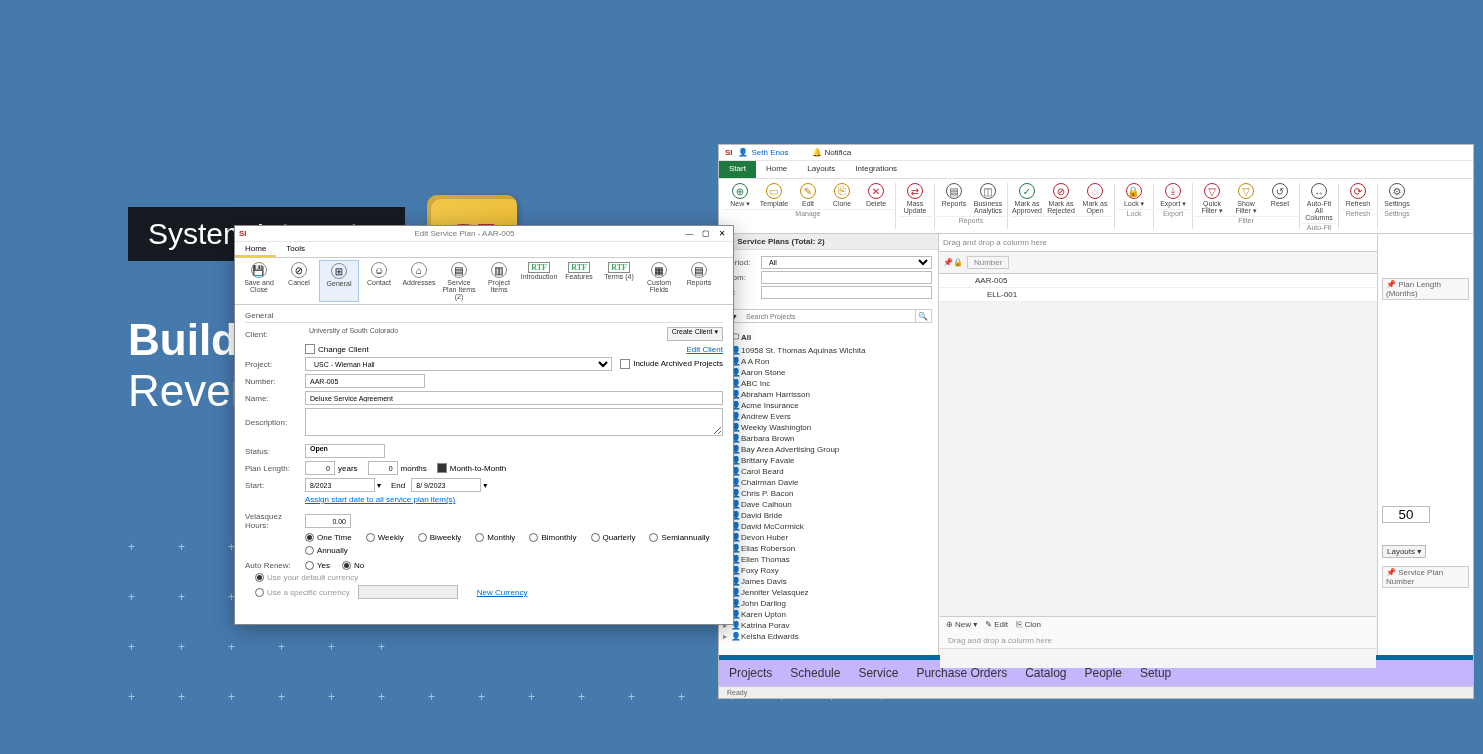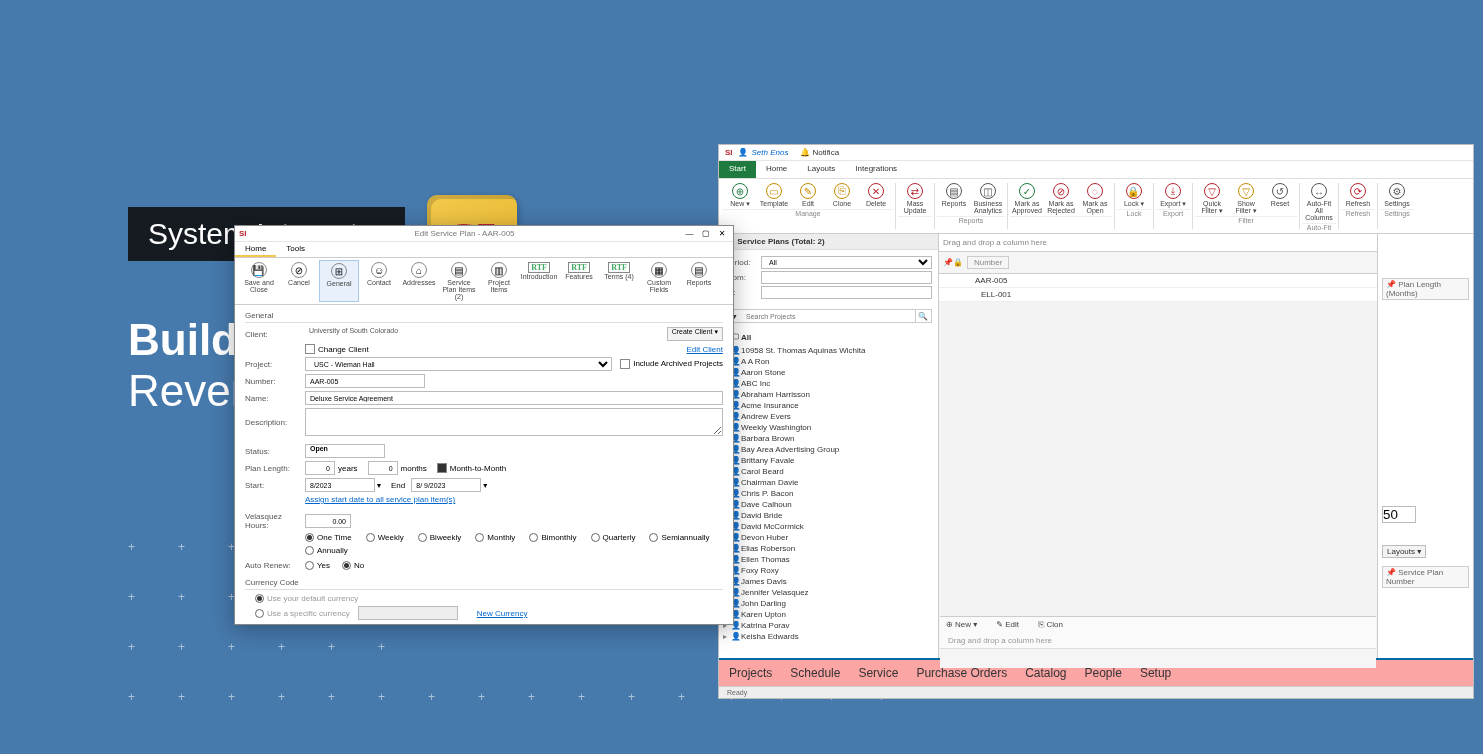--- a/index.html
+++ b/index.html
@@ -31,21 +31,21 @@
 .plusgrid span { opacity: .55; }
 
 .app {
   position: absolute; left: 718px; top: 144px; width: 756px; height: 555px;
   background: #f3f3f3; border: 1px solid #bcbcbc; font-size: 8px; color:#333;
   display: flex; flex-direction: column;
 }
 .app-title { display:flex; align-items:center; height:16px; padding:0 6px; background:#fff; border-bottom:1px solid #e5e5e5; }
 .app-title .si { color:#b8252f; font-weight:bold; margin-right:6px; }
 .app-title .ttxt { flex:1; text-align:center; color:#999; }
-.app-title .user { color:#0066cc; margin-right:4px;font-style:italic; }
+.app-title .user { color:#0066cc; margin-right:16px; }
 .tabs { display:flex; background:#fff; border-bottom:1px solid #ddd; height:18px; }
 .tabs .tab { padding:3px 10px; color:#333; cursor:pointer; }
 .tabs .tab.start { background:#1e7a3e; color:#fff; }
 .ribbon { display:flex; background:#fff; border-bottom:1px solid #ccc; padding:2px 4px; flex-wrap:nowrap; }
 .rbtn { display:flex; flex-direction:column; align-items:center; justify-content:flex-start; width:34px; padding:2px 1px; text-align:center; cursor:pointer; }
 .rbtn .ic { width:16px; height:16px; border:1px solid #888; border-radius:50%; display:flex; align-items:center; justify-content:center; font-size:10px; margin-bottom:1px; }
 .rbtn .lbl { font-size:7px; line-height:1; color:#444; }
 .rgrp-lbl { font-size:7px; color:#888; text-align:center; border-top:1px solid #eee; }
 .rsep { width:1px; background:#ddd; margin:2px 2px; }
 .body { flex:1; display:flex; overflow:hidden; }
@@ -61,21 +61,21 @@
 .tree { flex:1; overflow:auto; padding:2px 4px; }
 .tree .node { display:flex; align-items:center; padding:1px 0; color:#333; cursor:pointer; }
 .tree .node .chev { width:8px; color:#888; }
 .tree .node .pi { width:8px; color:#888; margin-right:2px; }
 .midpane { flex:1; display:flex; flex-direction:column; position:relative; }
 .gridhdr { background:#fff; border-bottom:1px solid #ccc; padding:4px; color:#888; display:flex; align-items:center; }
 .gridhdr .colhead { background:#f5f5f5; border:1px solid #ccc; padding:1px 6px; margin-left:4px; }
 .gridrow { display:flex; background:#fff; border-bottom:1px solid #eee; padding:2px 4px; }
 .gridrow .pin { width:12px; color:#b8252f; }
 .so-head { background:#ededed; padding:3px 6px; font-weight:bold; border-top:1px solid #ccc; border-bottom:1px solid #ddd; }
-.so-tb { padding:3px 6px; display:flex; gap:19px; color:#444; }
+.so-tb { padding:3px 6px; display:flex; gap:8px; color:#444; }
 .so-tb span { cursor:pointer; }
 .dialog {
   position:absolute; left:234px; top:225px; width:500px; height:400px;
   background:#fff; border:1px solid #888; box-shadow:0 4px 20px rgba(0,0,0,.3);
   display:flex; flex-direction:column; font-size:8px;
 }
 .dlg-title { display:flex; height:16px; align-items:center; padding:0 4px; border-bottom:1px solid #e5e5e5; }
 .dlg-title .si { color:#b8252f; font-weight:bold; }
 .dlg-title .ttxt { flex:1; text-align:center; color:#777; }
 .dlg-title .winbtns span { display:inline-block; width:14px; text-align:center; cursor:pointer; }
@@ -93,21 +93,21 @@
   border:1px solid #bbb; height:14px; padding:0 4px; font-size:7px; background:#fff;
 }
 .frow .wide { flex:1; }
 .frow textarea { flex:1; height:28px; border:1px solid #bbb; font-size:7px; }
 .frow a { color:#0066cc; text-decoration:underline; cursor:pointer; }
 .chk { width:10px; height:10px; border:1px solid #888; display:inline-block; margin-right:3px; vertical-align:middle; }
 .radio { width:9px; height:9px; border:1px solid #666; border-radius:50%; display:inline-flex; align-items:center; justify-content:center; margin-right:3px; vertical-align:middle; }
 .radio.on::after { content:""; width:5px; height:5px; background:#333; border-radius:50%; }
 .radiogrp { display:flex; flex-wrap:wrap; gap:4px 14px; margin-left:60px; }
 .radiogrp .opt { display:flex; align-items:center; }
-.bottombar { display:flex; background:#fca5a5; border-top:2px solid #0369a1; padding:6px 10px; gap:18px; font-size:12px; }
+.bottombar { display:flex; background:#c4b5fd; border-top:5px solid #0369a1; padding:6px 10px; gap:18px; font-size:12px; }
 .bottombar span { cursor:pointer; color:#333; }
 .statusbar { background:#eee; padding:2px 8px; font-size:7px; color:#666; border-top:1px solid #ccc; }
 .rtf { font-family:Georgia,serif; font-size:8px; font-weight:bold; border:1px solid #888; padding:0 2px; color:#4a6; }
 .rightcol { width:96px; background:#fff; border-left:1px solid #ccc; padding:4px; }
 .rightcol .fld { border:1px solid #ccc; padding:1px 3px; margin:40px 0 6px; color:#666; background:#f7f7f7; }
 .rightcol .btn2 { border:1px solid #bbb; padding:1px 4px; background:#f3f3f3; display:inline-block; margin:2px 0; }
 </style>
 </head>
 <body>
 
@@ -521,31 +521,31 @@
       </div>
       <div id="gridrows">
           <div class="gridrow">
             <span class="pin"></span>
             <span class="pin"></span>
             <span style="margin-left:8px">AAR-005</span>
           </div>
           <div class="gridrow">
             <span class="pin"></span>
             <span class="pin"></span>
-            <span style="margin-left:14px">ELL-001</span>
+            <span style="margin-left:20px">ELL-001</span>
           </div>
         </div>
 
       <div style="flex:1"></div>
     </div>
 
     <div class="rightcol">
       <div class="fld"><span>📌</span> <span>Plan Length (Months)</span></div>
       <div style="height:200px"></div>
-      <input class="val" style="width: 34px; text-align: left; border: 1px solid rgb(187, 187, 187);" value="50">
+      <input class="val" style="width: 48px; text-align: center; border: 1px solid rgb(187, 187, 187);" value="50">
       <div style="height:20px"></div>
       <div class="btn2">Layouts ▾</div>
       <div class="fld" style="margin-top:6px"><span>📌</span> <span>Service Plan Number</span></div>
     </div>
   </div>
 
   <div style="position:absolute;left:221px;bottom:30px;right:97px;background:#fafafa;border-top:1px solid #ccc">
     <div class="so-tb">
       <span>⊕ <span>New ▾</span></span>
       <span>✎ <span>Edit</span></span>
@@ -721,21 +721,20 @@
         </div>
         <div class="opt">
           <span class="radio"></span>
           <span>Annually</span>
         </div>
       </div>
     <div class="frow" style="margin-top:6px">
       <label>Auto Renew:</label>
       <span id="autorenew"><span style="margin-right: 12px;"><span class="radio"></span>Yes</span><span style="margin-right: 12px;"><span class="radio on"></span>No</span></span>
     </div>
-    <div class="hdr" style="margin-top:8px">Currency Code</div>
     <div class="frow" style="margin-left:10px">
       <span class="radio on"></span>
       <span style="color:#999">Use your default currency</span>
     </div>
     <div class="frow" style="margin-left:10px">
       <span class="radio"></span>
       <span style="color:#999">Use a specific currency</span>
       <input class="val" style="width: 100px; margin-left: 8px; background: rgb(238, 238, 238);" disabled="">
       <a style="margin-left:19px">New Currency</a>
     </div>

